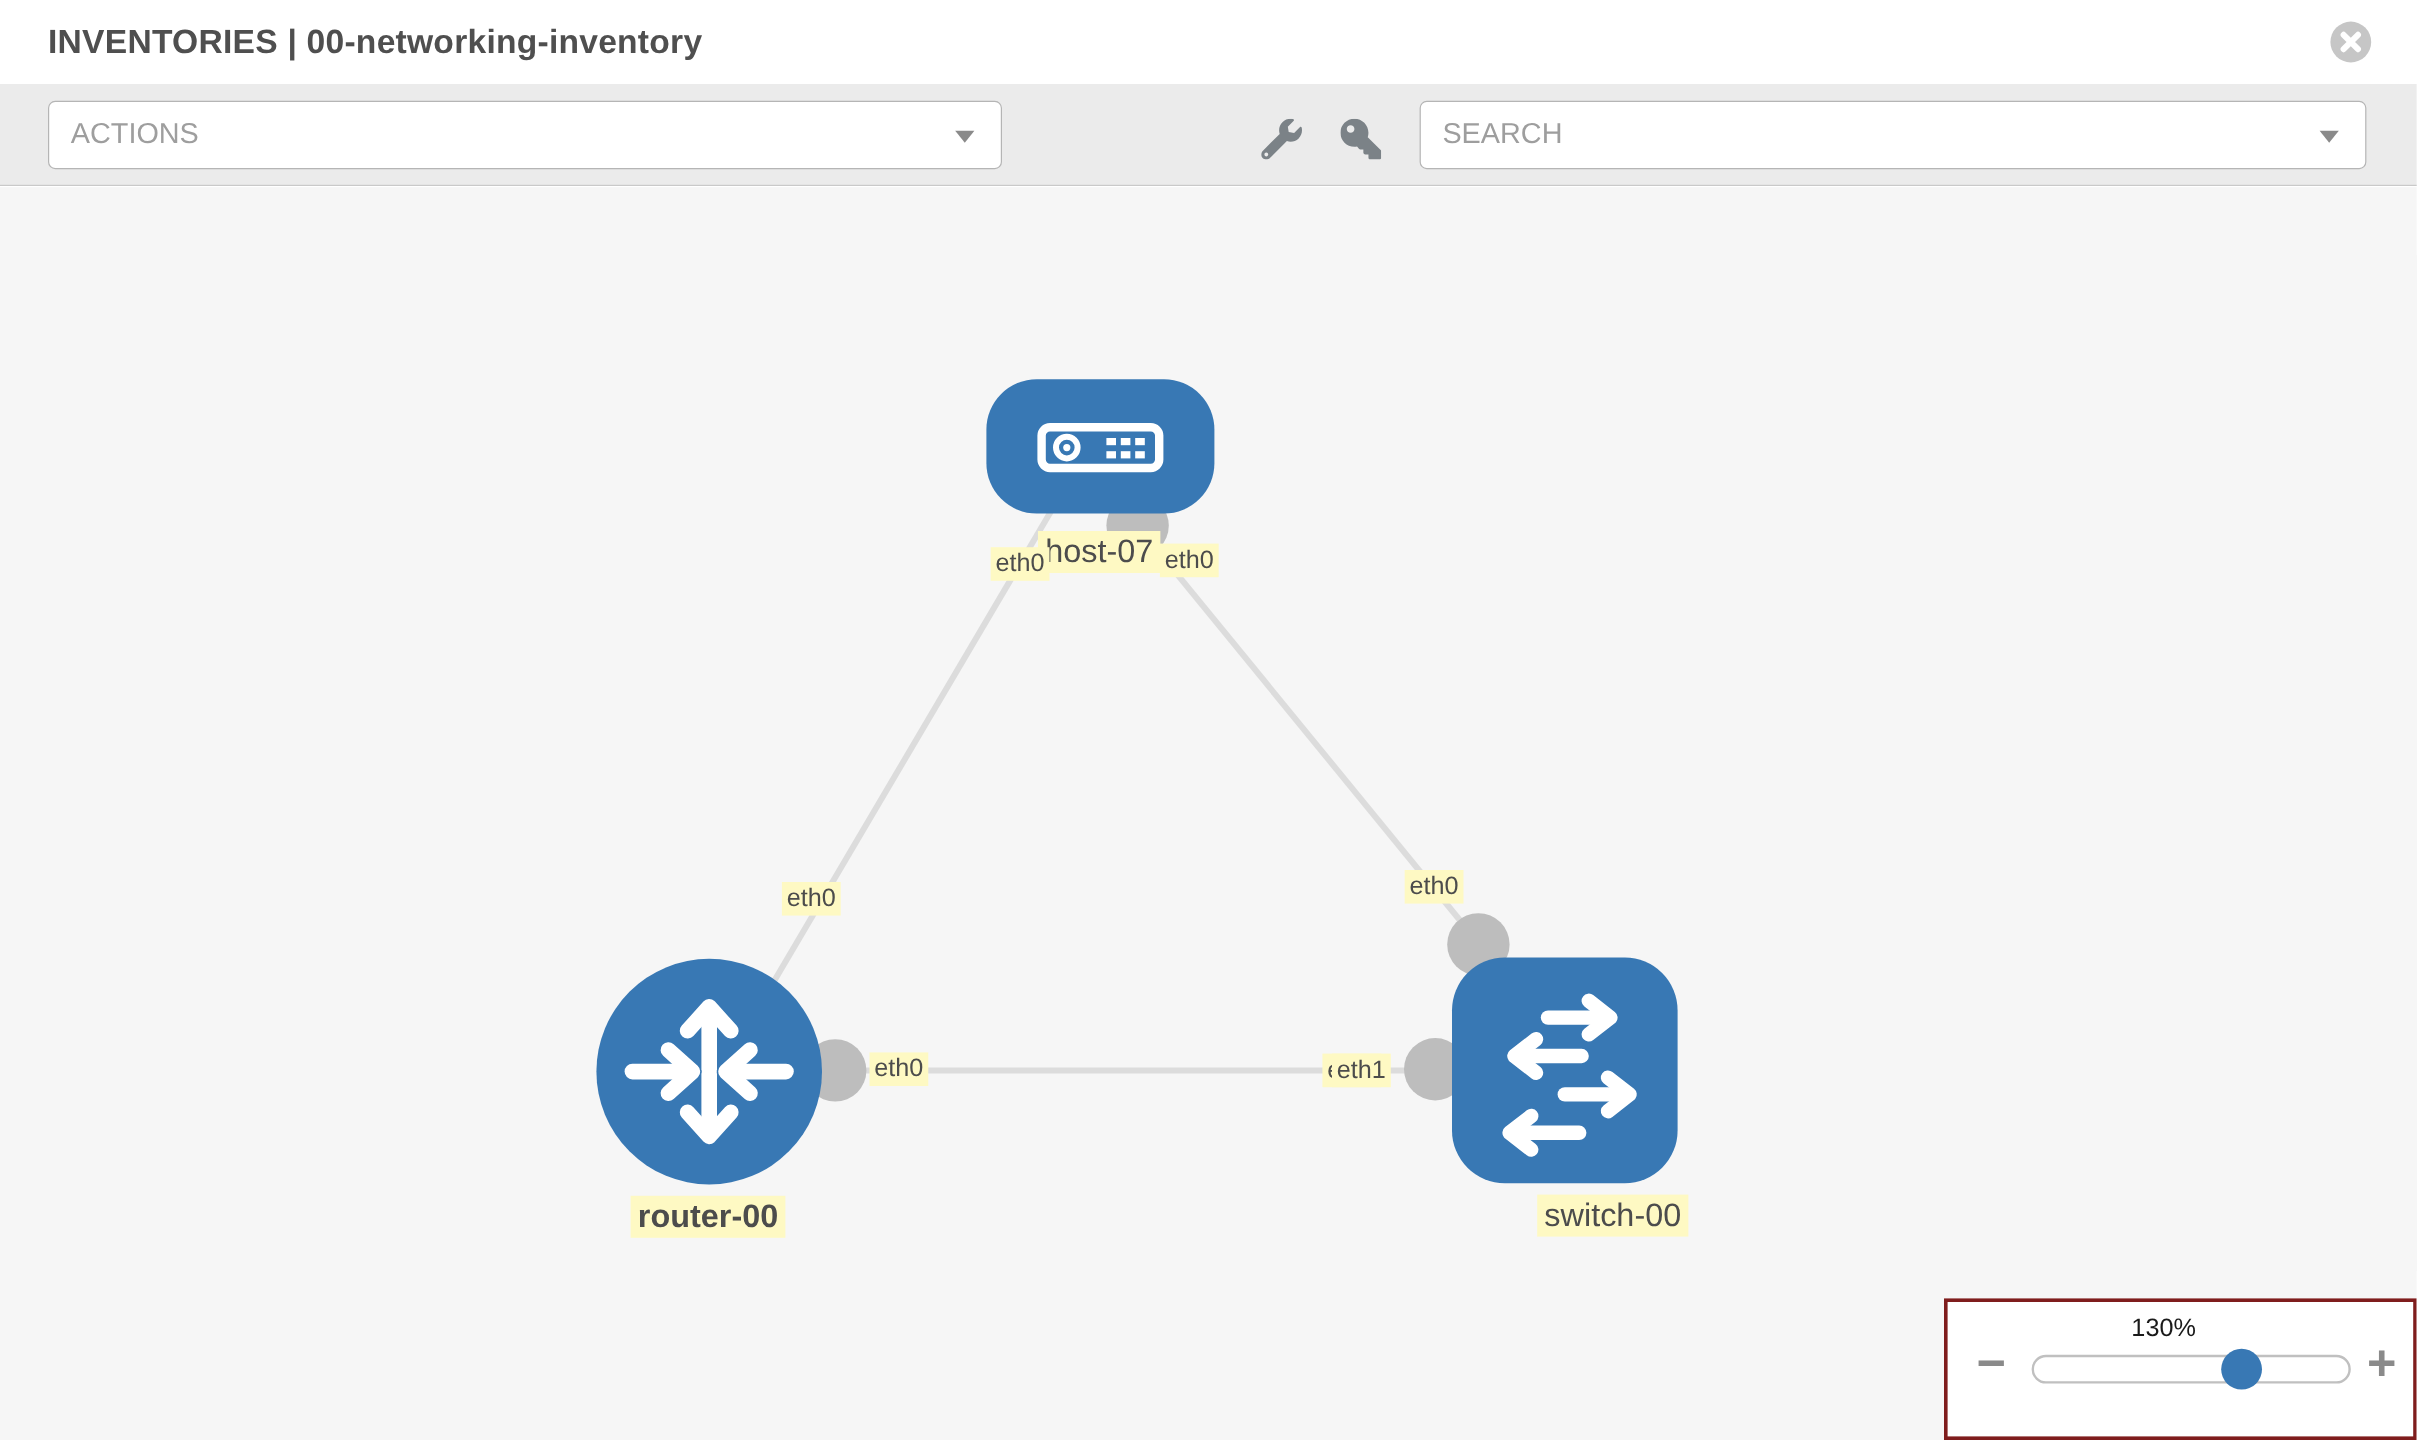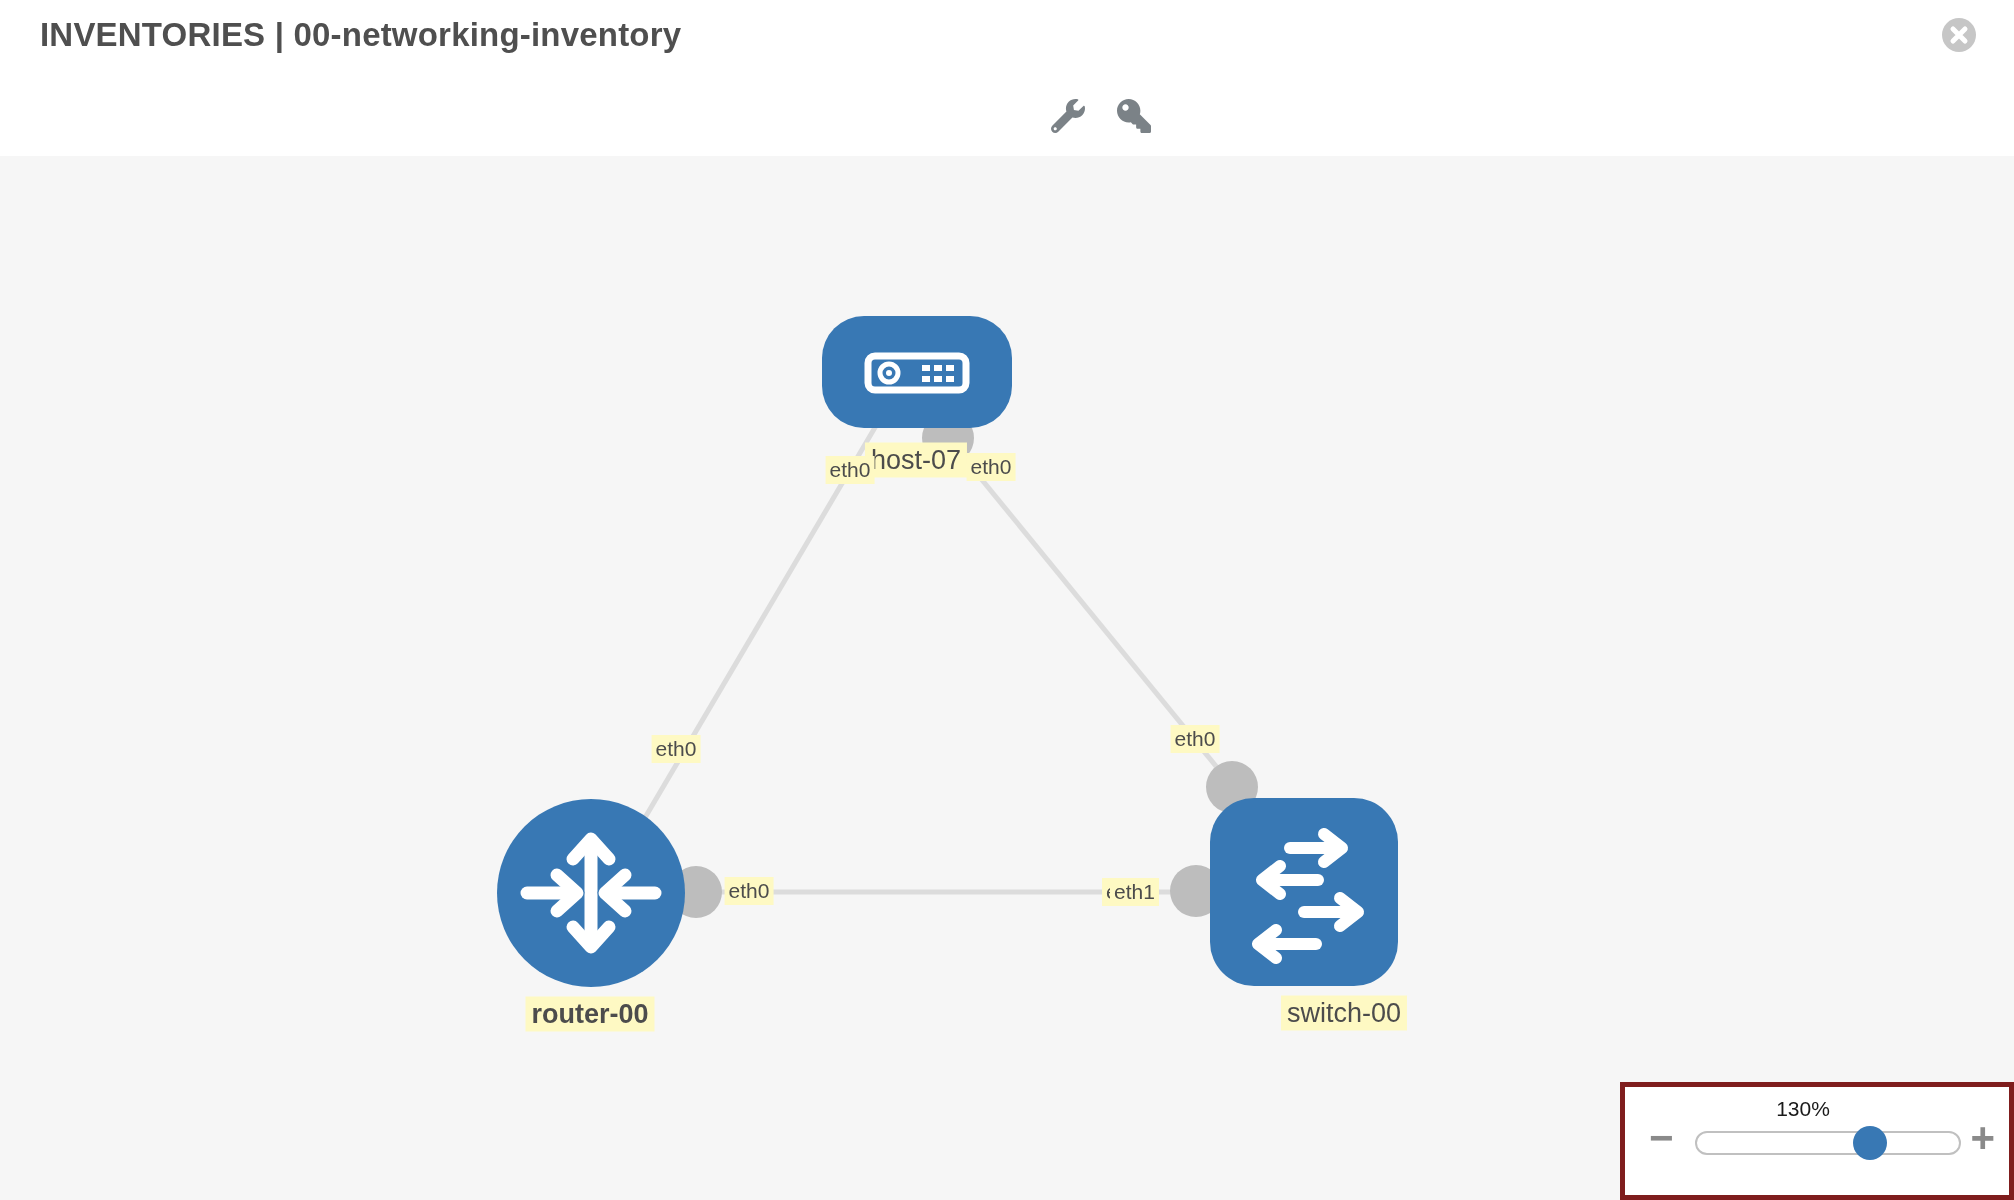--- a/index.html
+++ b/index.html
@@ -2,21 +2,21 @@
 <html><head>
 <meta charset="utf-8">
 <style>
   * { margin:0; padding:0; box-sizing:border-box; }
   html,body { width:2014px; height:1200px; }
   body { font-family:"Liberation Sans", sans-serif; background:#ffffff; overflow:hidden; }
   .app { position:relative; width:2014px; height:1200px; }
 
   
   .header { position:absolute; top:0; left:0; width:2014px; height:70px; background:#ffffff; }
-  .page-title { position:absolute; left:40px; top:0; line-height:70px; font-size:33px; font-weight:700; color:#4f4f4f; letter-spacing:0.2px; }
+  .page-title { position:absolute; left:40px; top:0; line-height:70px; font-size:28px; font-weight:700; color:#4f4f4f; letter-spacing:0.2px; }
   .close-btn { position:absolute; right:38px; top:18px; width:34px; height:34px; border-radius:50%; background:#c6c6c6; border:none; cursor:pointer; display:flex; align-items:center; justify-content:center; }
 
   
   .toolbar { position:absolute; top:70px; left:0; width:2014px; height:85px; background:#ebebeb; border-bottom:1px solid #c9c9c9; }
   .select-box { position:absolute; top:14px; height:57px; background:#ffffff; border:1.5px solid #b5b5b5; border-radius:6px; cursor:pointer; }
   .select-box .select-text { position:absolute; left:18px; top:0; line-height:54px; font-size:24px; color:#9e9e9e; }
   .caret { position:absolute; right:22px; top:24px; width:0; height:0; border-left:8px solid transparent; border-right:8px solid transparent; border-top:10px solid #8a8a8a; }
   .actions-select { left:40px; width:795px; }
   .search-select { left:1183px; width:789px; }
   .tool-icon-btn { position:absolute; top:96px; width:44px; height:40px; background:transparent; border:none; cursor:pointer; display:flex; align-items:center; justify-content:center; }
@@ -31,21 +31,21 @@
   .node-host { left:822px; top:160px; width:190px; height:112px; background:#3878b4; border-radius:42px; display:flex; align-items:center; justify-content:center; }
   .node-router { left:497px; top:643px; width:188px; height:188px; background:#3878b4; border-radius:50%; display:flex; align-items:center; justify-content:center; }
   .node-switch { left:1210px; top:642px; width:188px; height:188px; background:#3878b4; border-radius:44px; display:flex; align-items:center; justify-content:center; }
 
   .map-label { position:absolute; background:#fef9c3; color:#4c4c4c; white-space:nowrap; transform:translate(-50%,-50%); }
   .node-label { font-size:27px; padding:2px 6px; }
   .port-label { font-size:21px; padding:2px 4px; }
   .port-label-fixed { transform:none; }
 
   
-  .zoom-panel { position:absolute; right:0; bottom:0; width:394px; height:118px; background:#ffffff; border:5px solid #7f1d1d; }
+  .zoom-panel { position:absolute; right:0; bottom:0; width:394px; height:118px; background:#ffffff; border:3px solid #7f1d1d; }
   .zoom-level { position:absolute; left:0; right:28px; top:10px; text-align:center; font-size:21px; color:#1a1a1a; }
   .zoom-minus, .zoom-plus { position:absolute; top:30px; background:none; border:none; font-size:42px; font-weight:700; color:#8a8a8a; cursor:pointer; line-height:42px; }
   .zoom-minus { left:24px; }
   .zoom-plus { right:14px; }
   .zoom-track { position:absolute; left:70px; top:44px; width:266px; height:24px; background:#ffffff; border:2px solid #c0c0c0; border-radius:13px; cursor:pointer; }
   .zoom-knob { position:absolute; left:156px; top:-7px; width:34px; height:34px; border-radius:50%; background:#3878b4; cursor:grab; }
 </style>
 </head>
 <body>
 
@@ -53,20 +53,30 @@
 
   <div class="header">
     <div class="page-title">INVENTORIES | 00-networking-inventory</div>
     <button class="close-btn">
       <svg width="20" height="20" viewBox="0 0 20 20">
         <path d="M4 4 L16 16 M16 4 L4 16" stroke="#ffffff" stroke-width="5" stroke-linecap="round"></path>
       </svg>
     </button>
   </div>
 
+  <div class="toolbar">
+    <div class="select-box actions-select">
+      <span class="select-text">ACTIONS</span>
+      <span class="caret"></span>
+    </div>
+    <div class="select-box search-select">
+      <span class="select-text">SEARCH</span>
+      <span class="caret"></span>
+    </div>
+  </div>
 
   <button class="tool-icon-btn wrench-btn">
     <svg width="34" height="34" viewBox="0 0 512 512">
       <path fill="#7b8287" d="M507.73 109.1c-2.24-9.03-13.54-12.09-20.12-5.51l-74.36 74.36-67.88-11.31-11.31-67.88 74.36-74.36c6.62-6.62 3.43-17.9-5.66-20.16-47.38-11.74-99.55.91-136.58 37.93-39.64 39.64-50.55 97.1-34.05 147.2L18.74 402.76c-24.99 24.99-24.99 65.51 0 90.5 24.99 24.99 65.51 24.99 90.5 0l213.21-213.21c50.12 16.71 107.47 5.68 147.37-34.22 37.07-37.07 49.7-89.32 37.91-136.73zM64 472c-13.25 0-24-10.75-24-24 0-13.26 10.75-24 24-24s24 10.74 24 24c0 13.25-10.75 24-24 24z"></path>
     </svg>
   </button>
   <button class="tool-icon-btn key-btn">
     <svg width="34" height="34" viewBox="0 0 512 512" style="transform:scaleX(-1);">
       <path fill="#7b8287" d="M512 176.001C512 273.203 433.202 352 336 352c-11.22 0-22.19-1.062-32.827-3.069l-24.012 27.014A23.999 23.999 0 0 1 261.223 384H224v40c0 13.255-10.745 24-24 24h-40v40c0 13.255-10.745 24-24 24H24c-13.255 0-24-10.745-24-24v-78.059c0-6.365 2.529-12.47 7.029-16.971l161.802-161.802C163.108 213.814 160 195.271 160 176 160 78.798 238.797.001 335.999 0 433.488-.001 512 78.511 512 176.001zM336 128c0 26.51 21.49 48 48 48s48-21.49 48-48-21.49-48-48-48-48 21.49-48 48z"></path>
     </svg>

